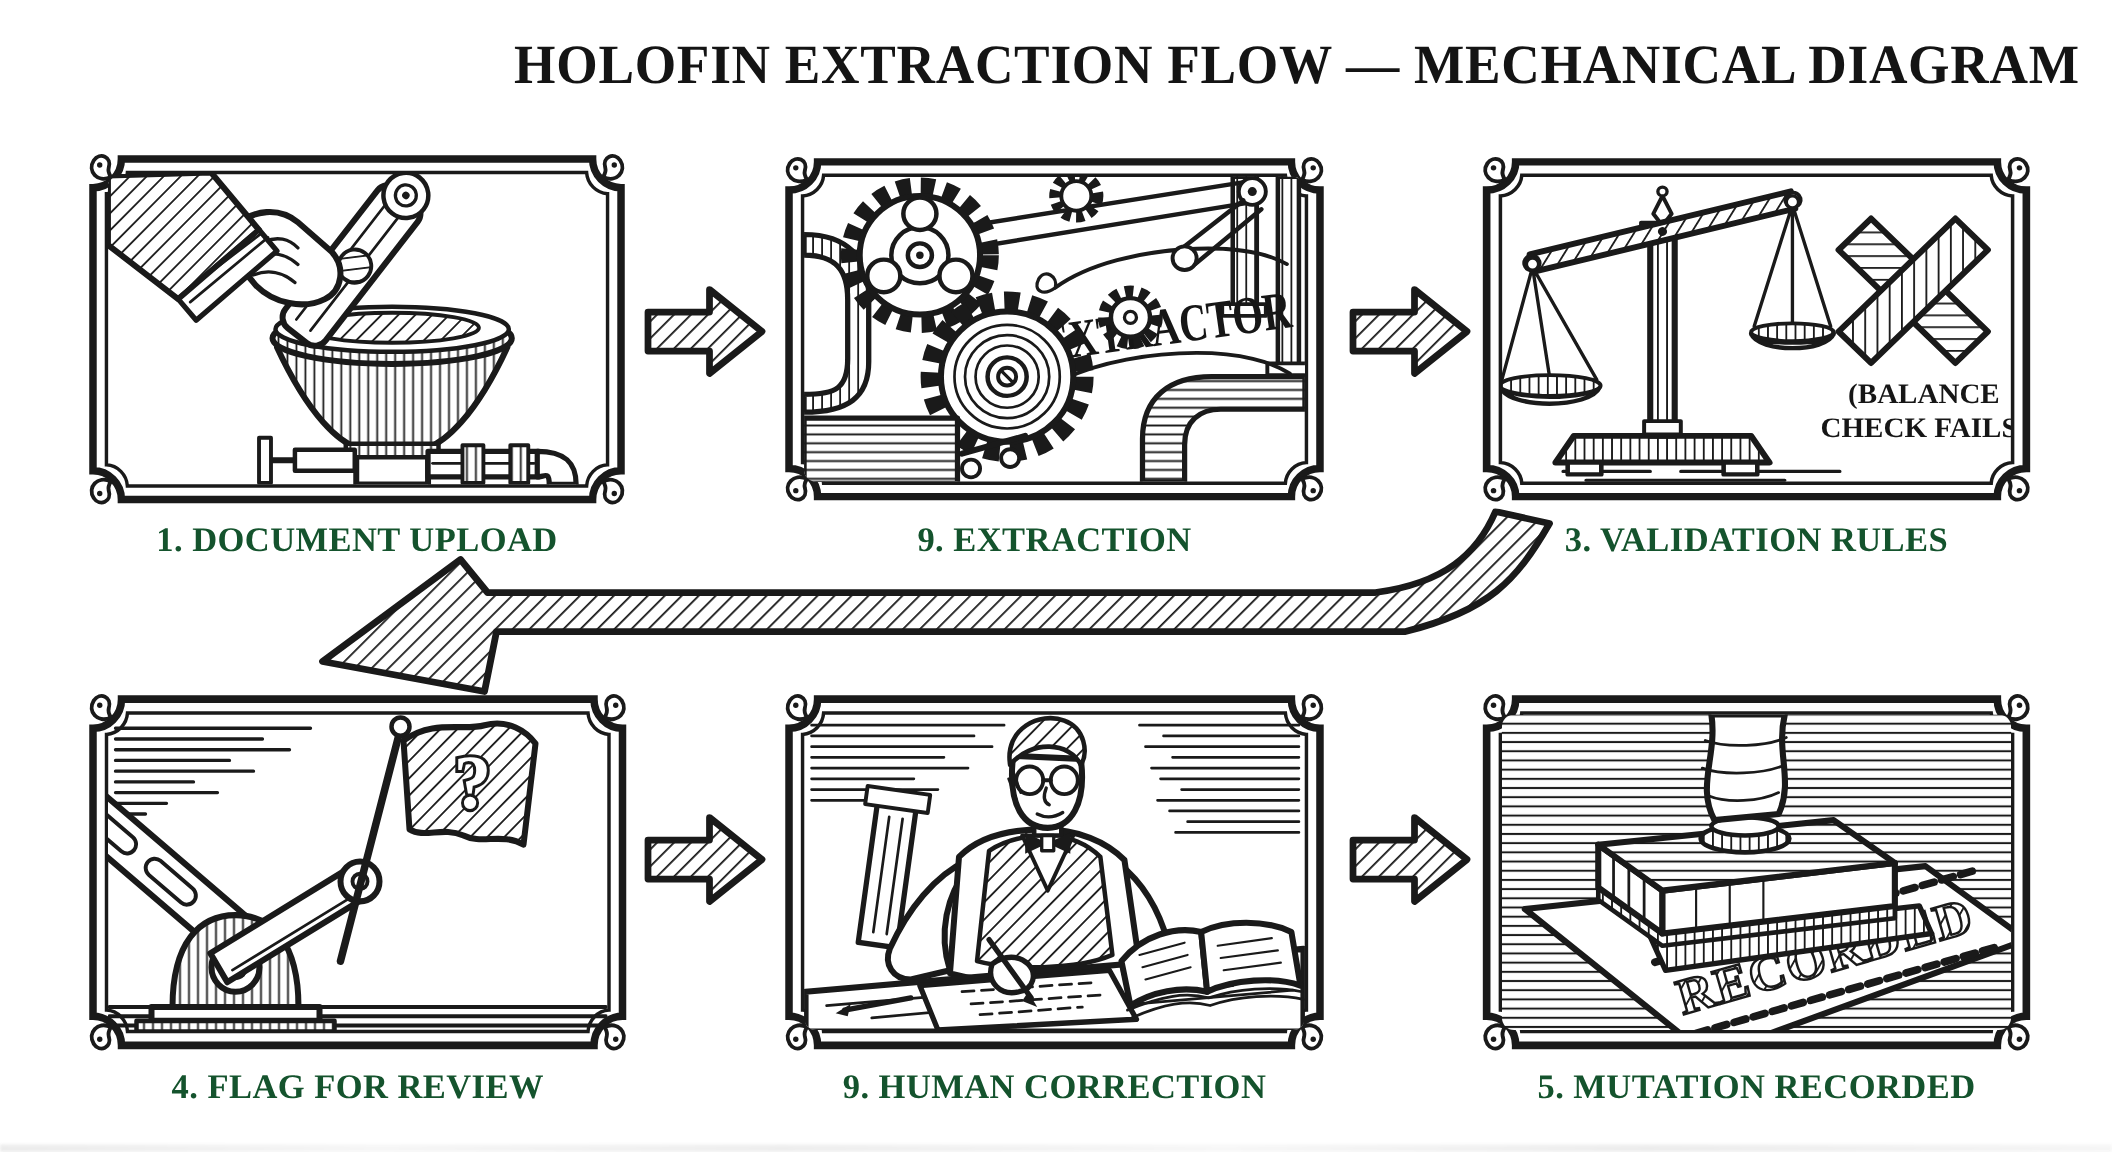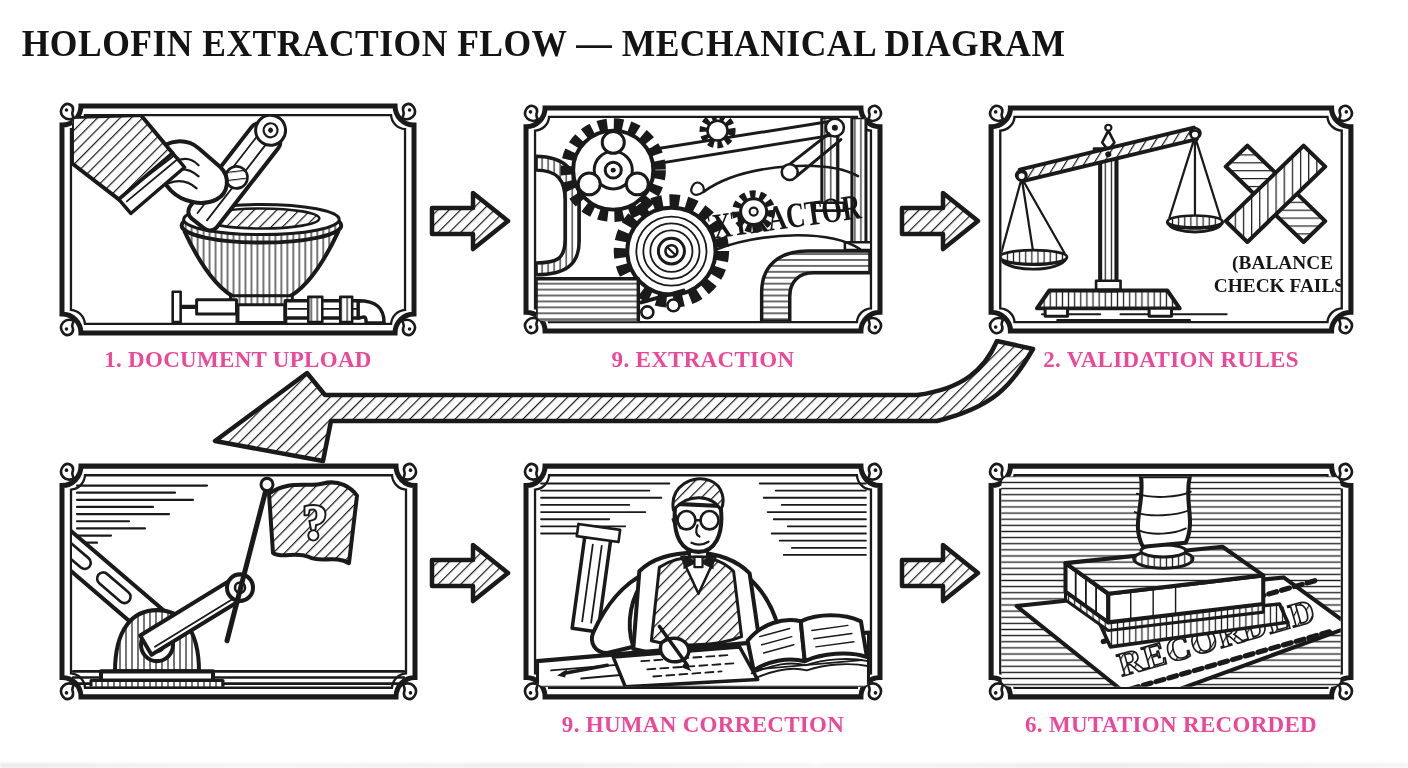--- a/index.html
+++ b/index.html
@@ -1,21 +1,21 @@
 <!DOCTYPE html>
 <html><head>
 <meta charset="utf-8">
 <style>
   html,body{margin:0;padding:0;background:#fff;}
   #stage{position:relative;width:1408px;height:768px;background:#ffffff;overflow:hidden;
          font-family:"Liberation Serif",serif;color:#181818;}
-  .title-wrap{position:absolute;left:0;top:22px;width:100%;display:flex;justify-content:flex-start;}
+  .title-wrap{position:absolute;left:0;top:22px;width:100%;display:flex;justify-content:flex-end;}
   .title{font-weight:700;font-size:37px;letter-spacing:.5px;white-space:nowrap;color:#141414;transform:scaleX(.96);}
   .panel{position:absolute;}
-  .panel-label{position:absolute;text-align:center;font-weight:700;font-size:23px;letter-spacing:.3px;color:#ec4899;white-space:nowrap;}
+  .panel-label{position:absolute;text-align:center;font-weight:700;font-size:23px;letter-spacing:.3px;color:#14532d;white-space:nowrap;}
   .arrow{position:absolute;}
   
   .s{stroke:#1a1a1a;fill:none;stroke-linecap:round;stroke-linejoin:round;}
   .w1{stroke-width:1.4px}.w15{stroke-width:1.8px}.w2{stroke-width:2.2px}.w25{stroke-width:2.6px}
   .w3{stroke-width:3px}.w35{stroke-width:3.5px}.w4{stroke-width:4px}.w5{stroke-width:5px}
   .fw{fill:#ffffff}.fh{fill:url(#hatch)}.fv{fill:url(#vlines)}.fl{fill:url(#hlines)}.fi{fill:#1a1a1a}
   .frame-outer{fill:#fff;stroke:#1a1a1a;stroke-width:5px;}
   .frame-inner{fill:none;stroke:#1a1a1a;stroke-width:2.3px;}
   .teeth{fill:none;stroke:#1a1a1a;}
   .arrow-shape{fill:url(#hatch);stroke:#1a1a1a;stroke-width:4.5px;stroke-linejoin:round;}
@@ -357,23 +357,24 @@
 
       <ellipse class="s w3 fv" cx="174" cy="96" rx="29" ry="9"></ellipse>
       <ellipse class="s w3 fw" cx="174" cy="88" rx="22" ry="6"></ellipse>
       <path class="s w4 fw" d="M152,15 C156,42 142,62 154,84 L196,80 C206,58 194,40 200,15 Z"></path>
       <path class="s w15" d="M148,32 C162,37 188,36 201,30 M146,50 C160,55 186,54 200,48 M150,68 C162,73 184,72 196,66"></path>
     </g>
   </svg>
 
   <div class="panel-label" style="left:57px;top:347px;width:362px">1. DOCUMENT UPLOAD</div>
   <div class="panel-label" style="left:521px;top:347px;width:364px">9. EXTRACTION</div>
-  <div class="panel-label" style="left:986px;top:347px;width:370px">2. VALIDATION RULES</div>
+  <div class="panel-label" style="left:986px;top:347px;width:370px">3. VALIDATION RULES</div>
+  <div class="panel-label" style="left:57px;top:712px;width:363px">4. FLAG FOR REVIEW</div>
   <div class="panel-label" style="left:521px;top:712px;width:364px">9. HUMAN CORRECTION</div>
-  <div class="panel-label" style="left:986px;top:712px;width:370px">6. MUTATION RECORDED</div>
+  <div class="panel-label" style="left:986px;top:712px;width:370px">5. MUTATION RECORDED</div>
 
   <svg class="arrow" style="left:427px;top:186px" width="86" height="70" viewBox="0 0 86 70">
     <path class="arrow-shape" d="M5,22 H46 V7 L81,35 L46,63 V48 H5 Z"></path>
   </svg>
   <svg class="arrow" style="left:897px;top:186px" width="86" height="70" viewBox="0 0 86 70">
     <path class="arrow-shape" d="M5,22 H46 V7 L81,35 L46,63 V48 H5 Z"></path>
   </svg>
   <svg class="arrow" style="left:195px;top:339px" width="850" height="126" viewBox="0 0 850 126">
     <path class="arrow-shape" d="M802,2 C790,30 768,50 722,56 L130,56 L112,34 L20,102 L128,122 L136,82 L742,82 C798,68 816,48 838,10 Z"></path>
   </svg>

